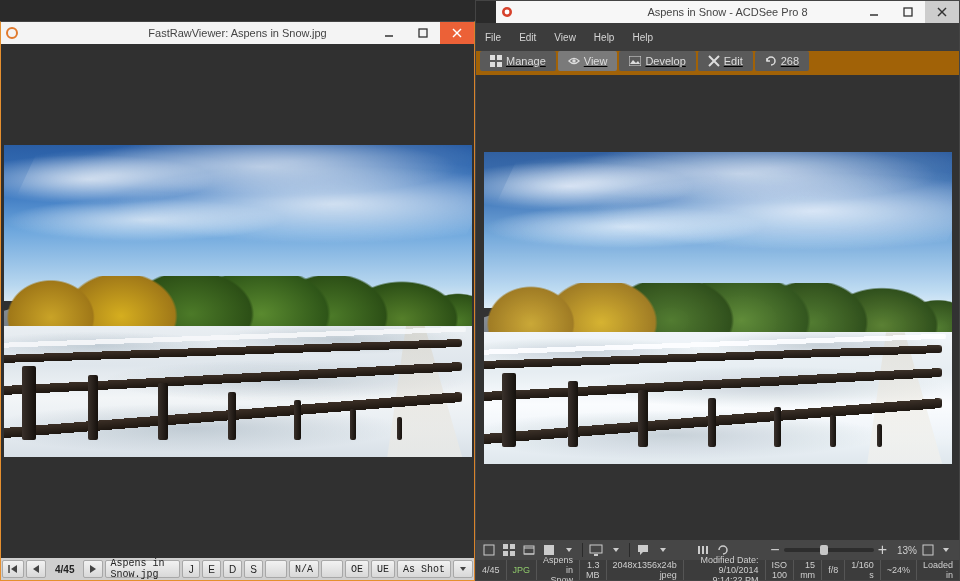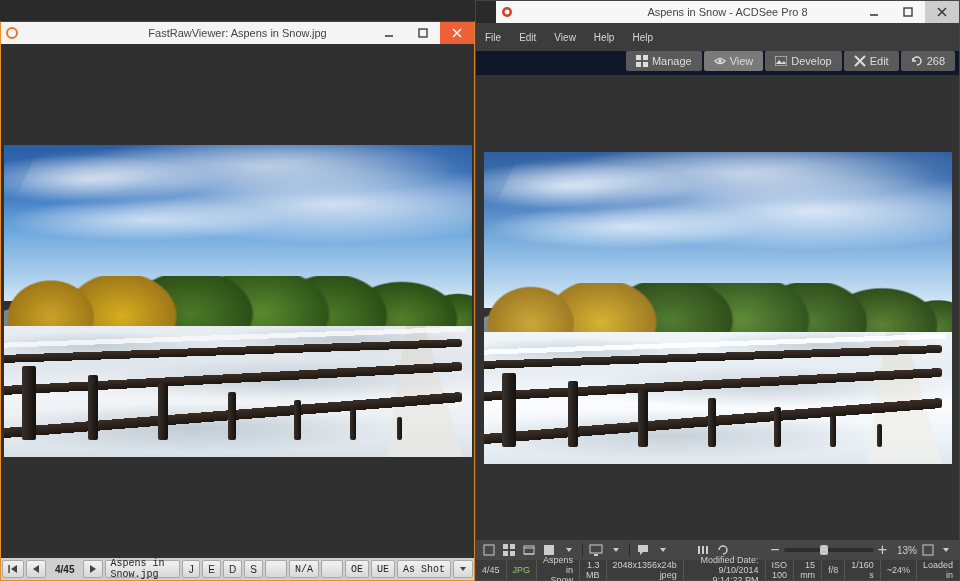--- a/index.html
+++ b/index.html
@@ -16,21 +16,21 @@
   .tb-right-bg { background: #f7f7f7; color: #444; margin-left: 20px; }
   .win-controls { margin-left: auto; display: flex; height: 100%; }
   .wc { width: 34px; display: flex; align-items: center; justify-content: center; font-size: 10px; color: #333; }
   .wc.close-orange { background: #ec6137; color: #fff; }
   .wc.close-grey { background: #cdcdcd; }
   .tb-icon { width: 22px; display: flex; align-items: center; justify-content: center; }
 
   
   .menubar { background: #3c3c3c; color: #d6d6d6; display: flex; align-items: center; height: 28px; font-size: 10px; }
   .menubar .mitem { padding: 0 9px; }
-  .tabbar { background: #0f172a; display: flex; justify-content: flex-end; padding: 0 4px 4px; height: 24px; gap: 2px; }
+  .tabbar { background: #a16207; display: flex; padding: 0 4px 4px; height: 24px; gap: 2px; text-decoration: underline; }
   .tab { display: flex; align-items: center; gap: 4px; padding: 0 10px; font-size: 11px; color: #ddd;
          background: #5a5a5a; border-radius: 2px; }
   .tab.active { background: #7a7a7a; }
   .tab .ticon { width: 12px; height: 12px; display: flex; align-items: center; justify-content: center; }
 
   
   .canvas { flex: 1; background: #323232; display: flex; align-items: center; justify-content: center; overflow: hidden; }
   .window.left .canvas { background: #303030; }
 
   

